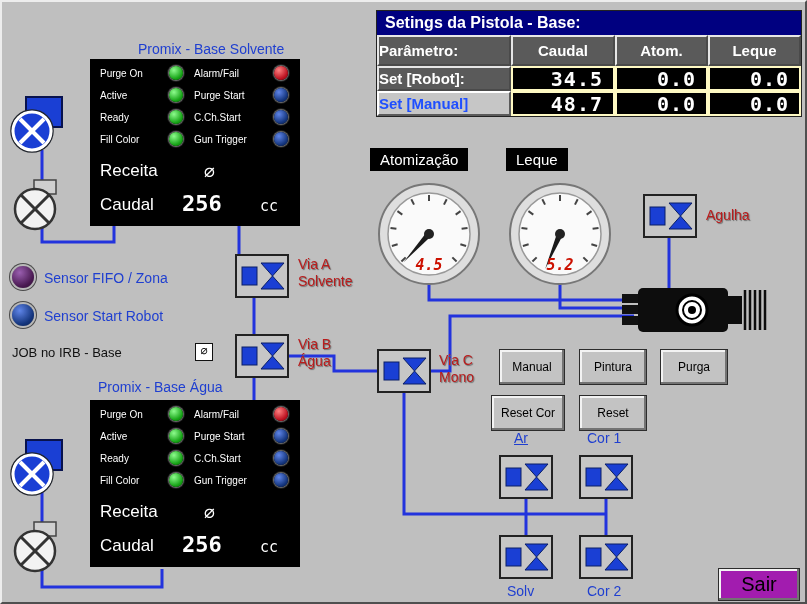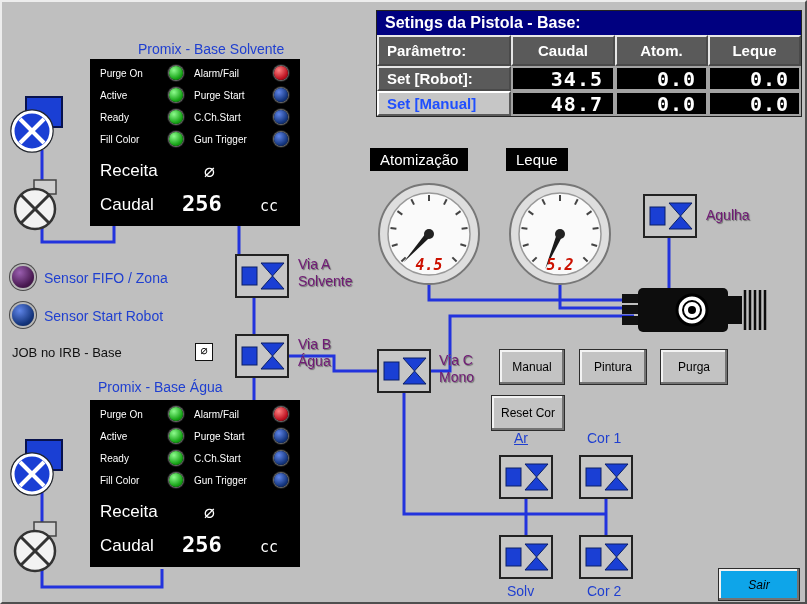--- a/index.html
+++ b/index.html
@@ -11,27 +11,27 @@
   .abs{position:absolute;}
   #pipes{position:absolute;left:0;top:0;z-index:1;}
   .comp{position:absolute;z-index:2;}
 
   
   .stable{left:374px;top:8px;width:424px;z-index:3;border:1px solid #222;background:#5a5a5a;}
   .stable .ttl{background:#000080;color:#fff;font-weight:bold;font-size:16px;height:24px;line-height:24px;padding-left:8px;}
   .trow{display:flex;}
   .cell{box-sizing:border-box;border:2px solid;border-color:#e6e6e6 #4a4a4a #4a4a4a #e6e6e6;
         background:#5a5a5a;color:#fff;font-size:15px;font-weight:bold;display:flex;align-items:center;}
-  .c0{width:134px;padding-left:8px;}
+  .c0{width:134px;}
   .c1{width:104px;justify-content:center;}
   .c2{width:93px;justify-content:center;}
   .c3{width:93px;justify-content:center;}
   .hrow .cell{height:31px;}
   .drow .cell{height:25px;}
-  .vcell{background:#000;border:2px solid #a3a3a3;justify-content:flex-end;padding-right:10px;
+  .vcell{background:#000;border:2px solid #fef9c3;justify-content:flex-end;padding-right:10px;
          font-family:"DejaVu Sans Mono",monospace;font-size:20px;letter-spacing:1px;}
   .cell-manual{background:#c6c6c6;color:#1f4fff;border-color:#ffffff #5a5a5a #5a5a5a #ffffff;}
 
   
   .ppanel{width:210px;height:167px;background:#000;color:#fff;z-index:3;}
   .plabel{position:absolute;font-size:10px;line-height:15px;white-space:nowrap;}
   .pled{position:absolute;width:14px;height:14px;border-radius:50%;box-shadow:0 0 0 1px #666,0 0 0 2px #1d1d1d;}
   .big{position:absolute;font-size:17px;}
   .bigval{position:absolute;font-size:18px;font-family:"DejaVu Sans Mono",monospace;}
   .cnum{position:absolute;font-size:22px;font-weight:bold;font-family:"DejaVu Sans Mono",monospace;}
@@ -39,35 +39,35 @@
 
   .led-green{background:radial-gradient(circle at 35% 30%,#8dfb8d,#16a316 65%,#0a660a);}
   .led-red{background:radial-gradient(circle at 35% 30%,#ff8080,#bb1120 65%,#6e0610);}
   .led-blue{background:radial-gradient(circle at 35% 30%,#5f85e8,#14357d 65%,#091c48);}
   .led-purple{background:radial-gradient(circle at 35% 30%,#9a5fb0,#4a1a52 65%,#2a0c30);}
   .bigled{position:absolute;width:22px;height:22px;border-radius:50%;
           box-shadow:0 0 0 2px #b9b9b9,0 0 0 3px #4a4a4a;z-index:2;}
 
   .bluetext{position:absolute;color:#1f3fd0;font-size:14px;z-index:2;white-space:nowrap;}
   .blacktext{position:absolute;color:#111;font-size:13px;z-index:2;white-space:nowrap;}
-  .whitetext{position:absolute;color:#701a75;font-size:14px;z-index:2;line-height:17px;
+  .whitetext{position:absolute;color:#b91c1c;font-size:14px;z-index:2;line-height:17px;
              text-shadow:1px 1px 1px #6c6c6c;white-space:nowrap;}
 
   .checkbox{position:absolute;width:16px;height:16px;background:#fff;border:1px solid #111;z-index:2;
             font-size:12px;text-align:center;line-height:15px;color:#000;font-family:"DejaVu Sans Mono",monospace;}
 
   
   .glabel{position:absolute;background:#000;color:#fff;font-size:15px;padding:3px 10px;z-index:3;white-space:nowrap;}
 
   
   .btn3d{position:absolute;z-index:3;background:#c3c3c3;border:1px solid #2c2c2c;
          box-shadow:inset -2px -2px 0 #737373,inset 2px 2px 0 #f3f3f3;
          display:flex;align-items:center;justify-content:center;
          font-size:12px;color:#000;cursor:default;}
-  .btn-sair{background:#0ea5e9;font-size:12px;font-style:italic;}
+  .btn-sair{background:#a21caf;font-size:20px;}
 </style>
 </head>
 <body>
 
 <div id="screen">
 
   <svg id="pipes" width="807" height="604">
     <defs>
       <g id="valve-sym">
         <rect x="1" y="1" width="52" height="42" fill="#c6c6c6" stroke="#222" stroke-width="2"></rect>
@@ -317,16 +317,17 @@
       <line x1="135" y1="8" x2="135" y2="48"></line>
       <line x1="140" y1="8" x2="140" y2="48"></line>
       <line x1="145" y1="8" x2="145" y2="48"></line>
     </g>
   </svg>
 
   <div class="btn3d" style="left:497px;top:347px;width:64px;height:34px;">Manual</div>
   <div class="btn3d" style="left:577px;top:347px;width:66px;height:34px;">Pintura</div>
   <div class="btn3d" style="left:658px;top:347px;width:66px;height:34px;">Purga</div>
   <div class="btn3d" style="left:489px;top:393px;width:72px;height:34px;">Reset Cor</div>
+  <div class="btn3d" style="left:577px;top:393px;width:66px;height:34px;">Reset</div>
 
   <div class="btn3d btn-sair" style="left:716px;top:566px;width:80px;height:31px;">Sair</div>
 
 </div>
 
 </body></html>

